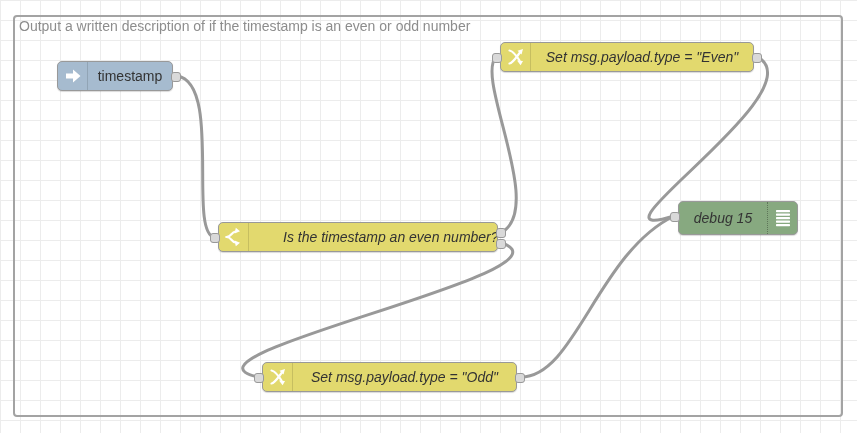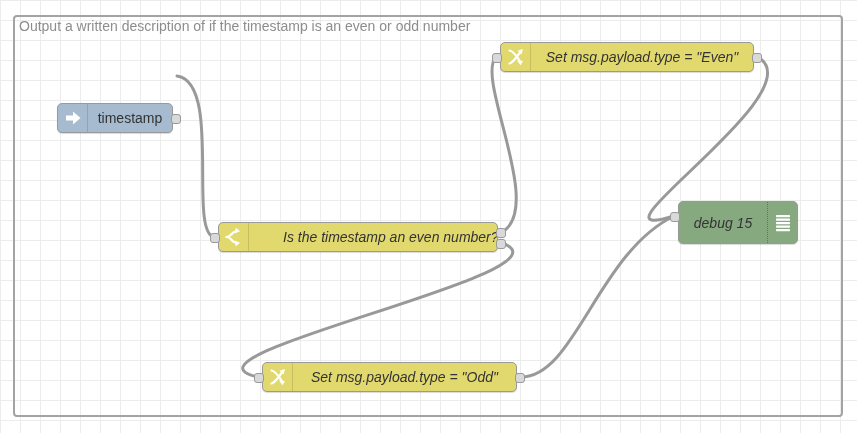--- a/index.html
+++ b/index.html
@@ -51,21 +51,21 @@
     position: absolute;
     height: 30px;
     display: flex;
     align-items: center;
     border: 1px solid #999;
     border-radius: 5px;
     box-shadow: 0 1px 1px rgba(0,0,0,0.15);
   }
   .node-inject { background: #a6bbcf; }
   .node-yellow { background: #e2d96e; }
-  .node-debug  { background: #87a980; height: 43px; justify-content: center; }
+  .node-debug  { background: #87a980; height: 34px; justify-content: center; }
   .icon-region {
     width: 30px;
     height: 100%;
     flex: 0 0 30px;
     display: flex;
     align-items: center;
     justify-content: center;
   }
   .icon-region.left  { border-right: 1px solid rgba(0,0,0,0.12); }
   .icon-region.right { border-left: 1px dotted rgba(0,0,0,0.3); }
@@ -115,21 +115,21 @@
   </div>
 
   <svg class="wires" width="857" height="433">
     <path class="wire" d="M 177 76 C 222 82 188 232 214 237"></path>
     <path class="wire" d="M 502 232 C 545 208 475 78 496 57"></path>
     <path class="wire" d="M 502 243 C 585 272 158 356 258 377"></path>
     <path class="wire" d="M 758 57 C 818 92 572 248 674 216"></path>
     <path class="wire" d="M 521 377 C 575 377 598 253 674 216"></path>
   </svg>
 
-  <div class="node node-inject" style="left:57px; top:61px; width:116px;margin-top:42px;">
+  <div class="node node-inject" style="left:57px; top:61px; width:116px;">
     <div class="side-button inject-side">
       <div class="fill blue"></div>
     </div>
     <div class="icon-region left">
       <svg width="20" height="20" viewBox="0 0 20 20">
         <path d="M3 7.5 H10 V3.5 L17.5 10 L10 16.5 V12.5 H3 Z" fill="#fff"></path>
       </svg>
     </div>
     <div class="node-label">timestamp</div>
     <div class="port" style="right:-9px; top:10px;"></div>

